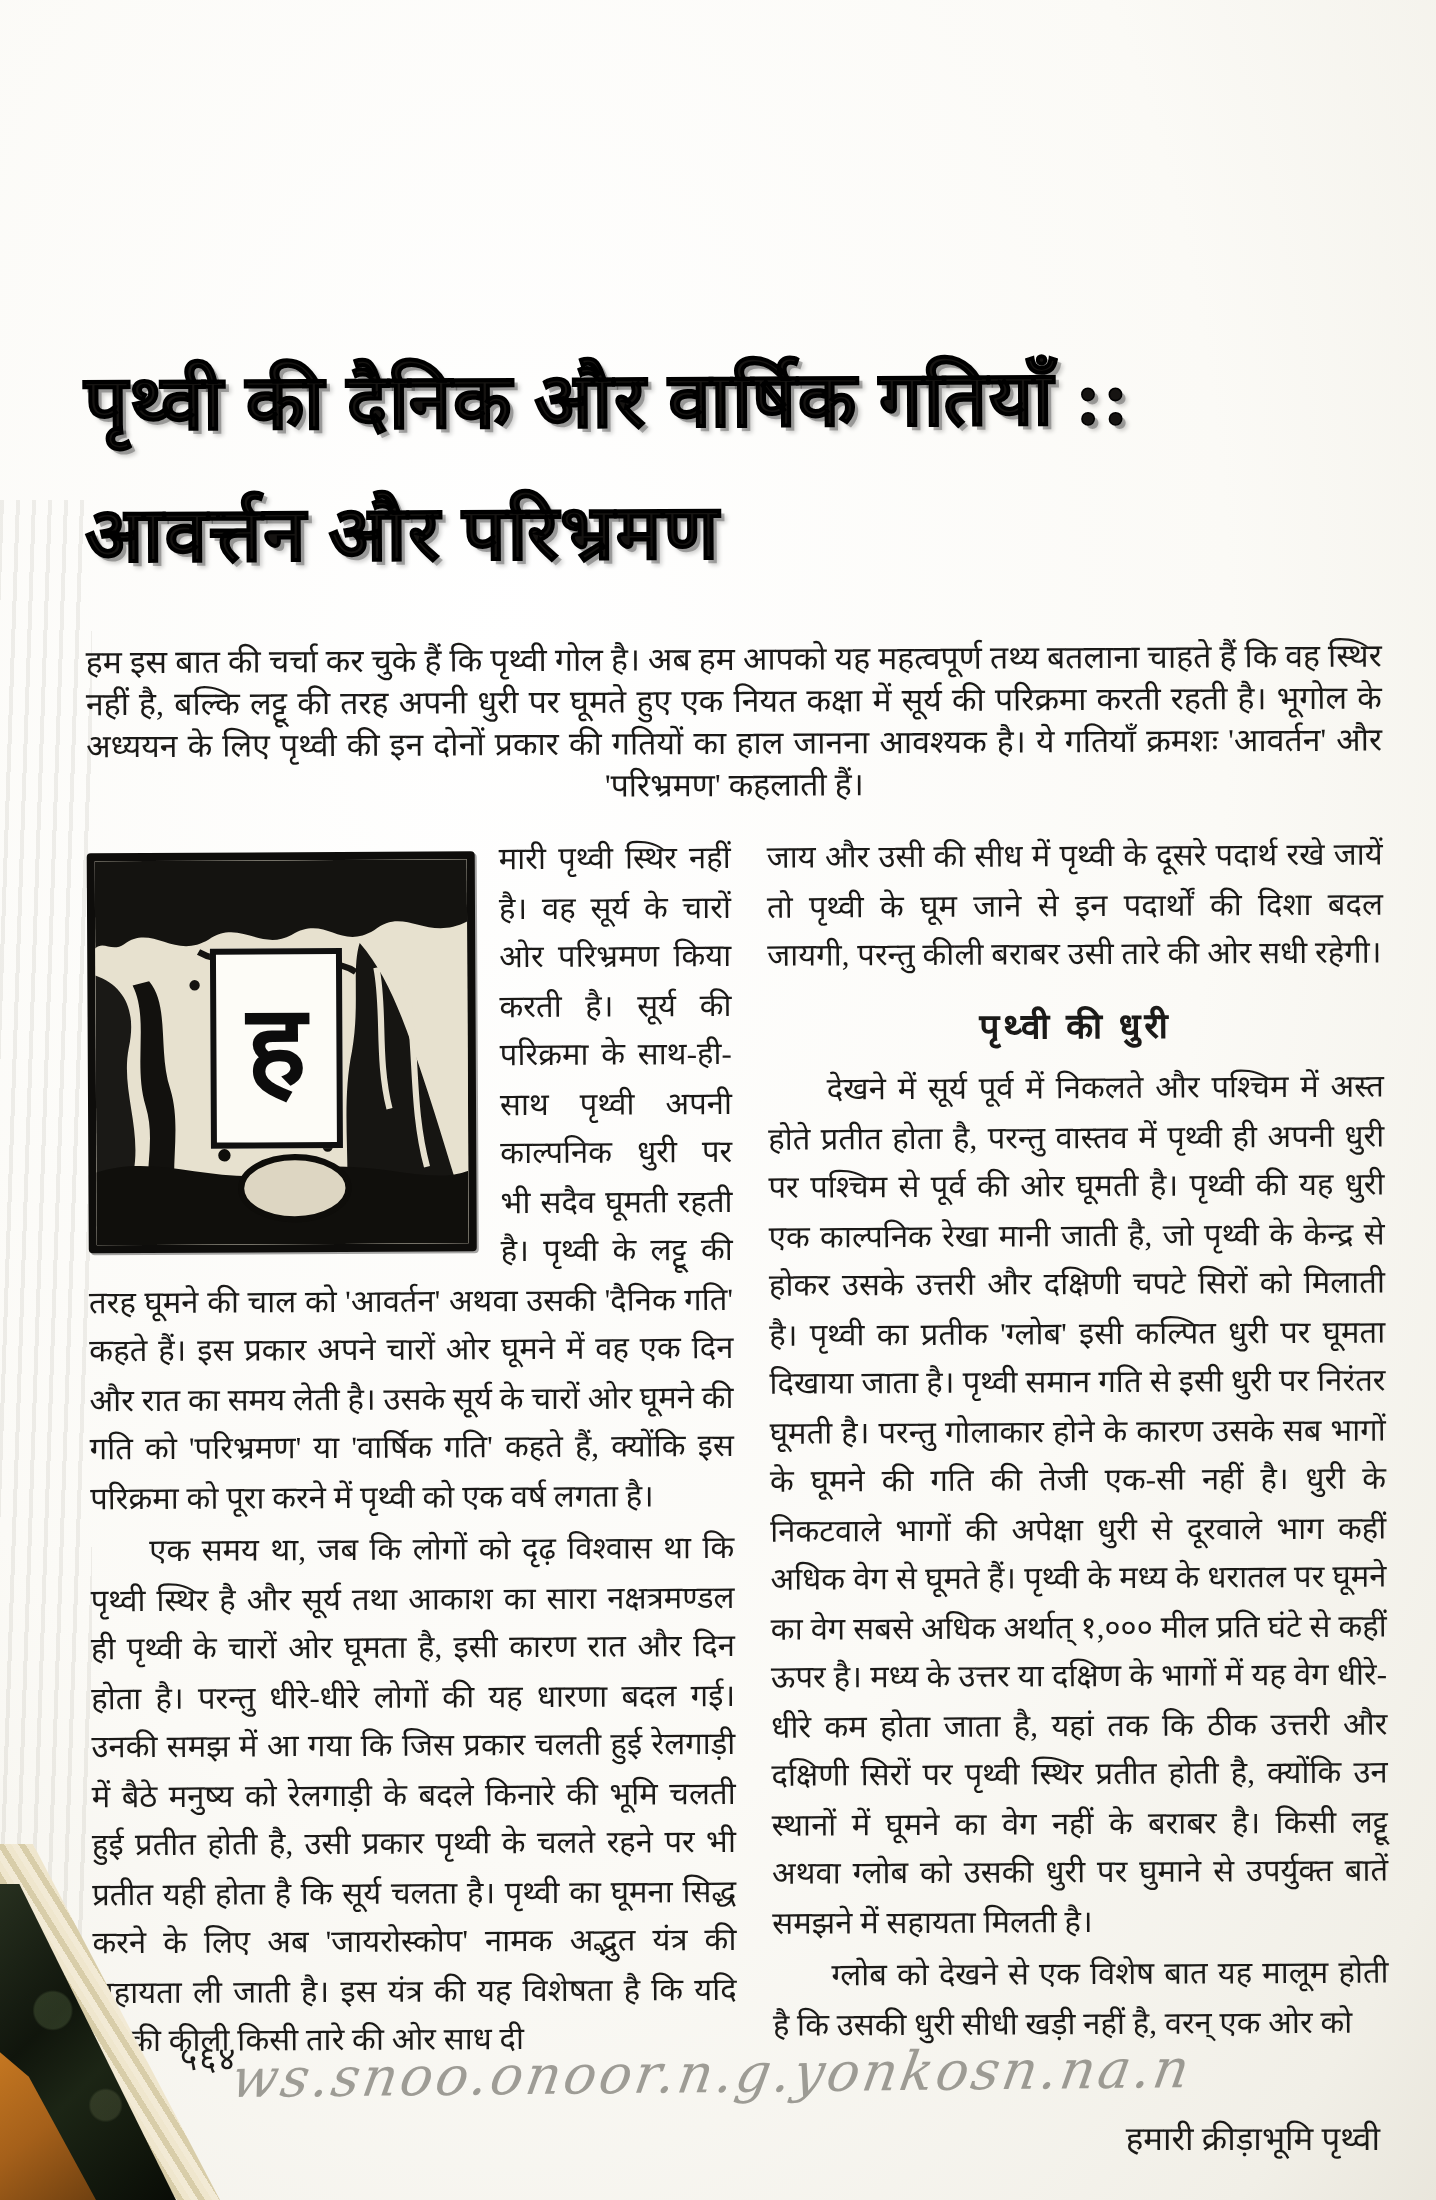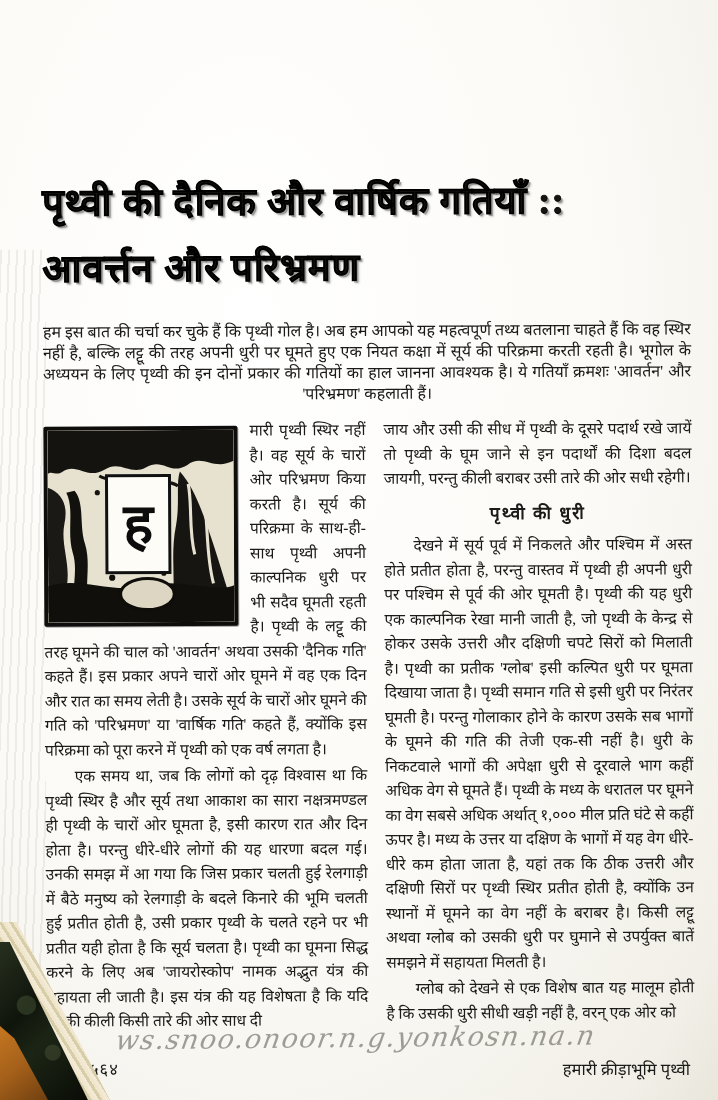--- a/index.html
+++ b/index.html
@@ -55,21 +55,21 @@
     transform:rotate(-0.6deg) skewX(-10deg);
     font-family:"DejaVu Serif","Liberation Serif",serif;
     pointer-events:none;
   }
   .footer{
     position:absolute;left:44px;right:28px;bottom:20px;
     display:flex;justify-content:space-between;align-items:flex-start;
     font-size:16px;
   }
   .pagenum{margin-left:46px;font-size:16.5px;letter-spacing:1px;}
-  .booktitle{font-size:16.5px;}
+  .booktitle{font-size:16.5px;margin-top:40px;}
   .corner-pages{
     position:absolute;left:0;bottom:0;width:110px;height:178px;
     clip-path:polygon(0 0, 15% 0, 100% 100%, 0 100%);
     background:repeating-linear-gradient(58deg, #f2ead5 0 3px, #d8cda9 3px 6px, #efe6cd 6px 9px);
   }
   .corner-cover{
     position:absolute;left:0;bottom:0;width:88px;height:158px;
     clip-path:polygon(0 0, 11% 0, 100% 100%, 0 100%);
     background:
       radial-gradient(circle at 30% 40%, rgba(90,110,70,0.35) 0 8%, transparent 9%),

